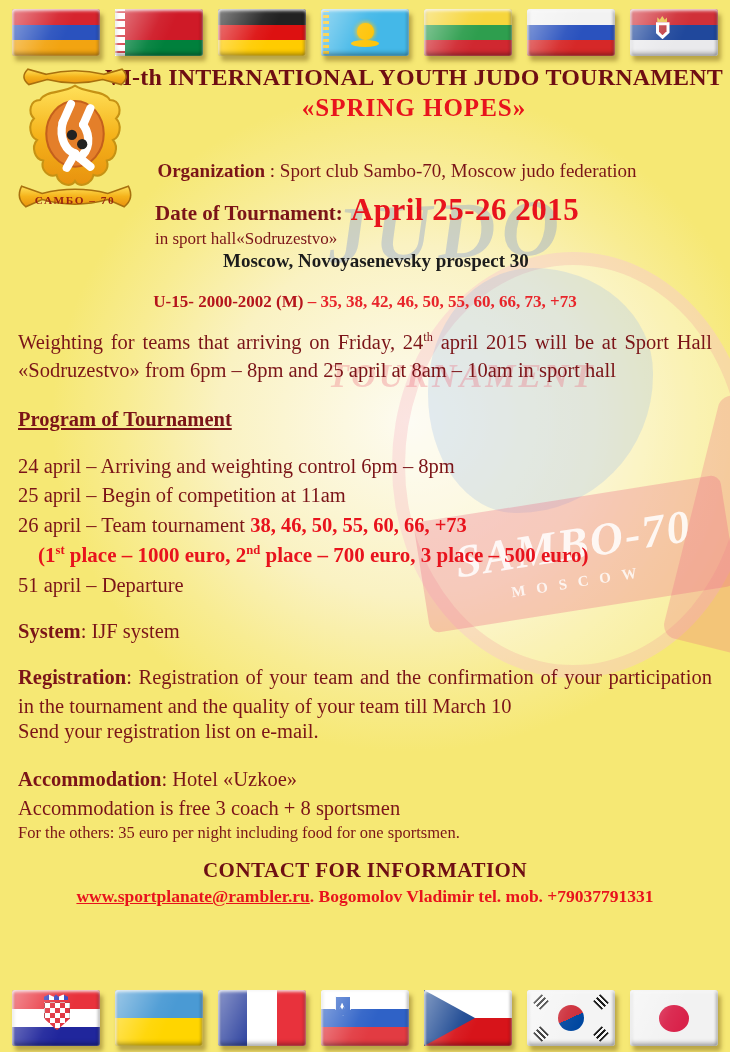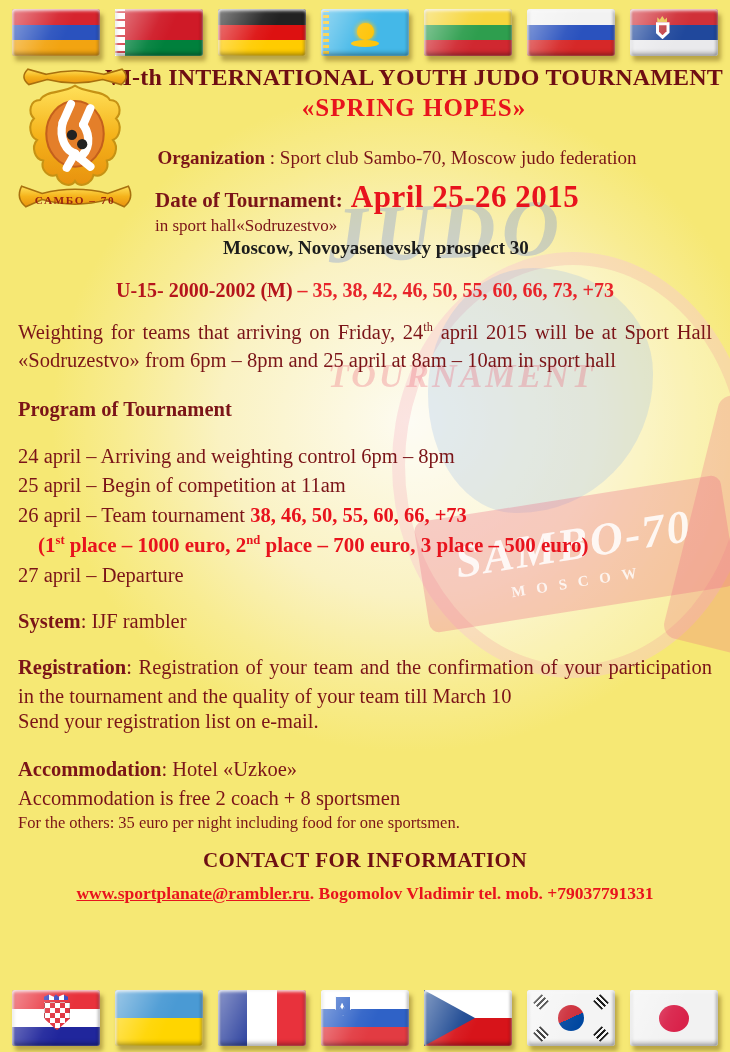--- a/index.html
+++ b/index.html
@@ -74,43 +74,43 @@
   .jp-circle{position:absolute;left:50%;top:50%;width:30px;height:27px;margin:-13px 0 0 -15px;border-radius:50%;
     background:#d9224a;}
   
   .content{position:relative;z-index:2;}
   .bold{font-weight:bold;}
   .red{color:#e8131d;}
   .header{position:relative;margin-top:8px;text-align:center;padding-left:98px;}
   .logo{position:absolute;left:13px;top:-3px;width:124px;height:156px;}
   .title1{font-size:24px;font-weight:bold;color:#6e0e13;letter-spacing:.2px;}
   .title2{font-size:25px;font-weight:bold;color:#e8131d;margin-top:3px;letter-spacing:1px;}
-  .org-line{margin-top:25px;text-align:center;padding-left:64px;font-size:19px;color:#7b1418;}
+  .org-line{margin-top:38px;text-align:center;padding-left:64px;font-size:19px;color:#7b1418;}
   .date-block{margin-left:155px;margin-top:10px;color:#7b1418;}
   .date-line{display:flex;align-items:baseline;}
   .date-label{font-size:21px;font-weight:bold;}
   .date-value{font-size:31px;font-weight:bold;color:#e8131d;margin-left:8px;letter-spacing:.5px;}
   .venue{font-size:17px;margin-top:1px;}
   .address{font-size:19px;font-weight:bold;color:#1c1c1c;margin-left:68px;margin-top:1px;}
-  .u15{margin-top:20px;text-align:center;font-size:20px;font-weight:bold;}
+  .u15{margin-top:20px;text-align:center;font-size:17px;font-weight:bold;}
   .u15-label{color:#b5141c;}
   .u15-weights{color:#e8252b;}
   .weighting{margin:17px 18px 8px;font-size:20.5px;line-height:1.36;color:#7b1418;text-align:justify;}
   sup{font-size:60%;}
-  .program-heading{margin:23px 18px 0;font-size:20.5px;font-weight:bold;color:#7b1418;}
+  .program-heading{margin:23px 18px 0;font-size:20.5px;font-weight:bold;color:#7b1418;text-decoration:underline;}
   .program-list{margin:21px 18px 0;font-size:20.5px;line-height:1.44;color:#7b1418;}
   .prize{font-size:21px;font-weight:bold;color:#e8131d;margin-left:20px;}
   .section{margin:20px 18px 0;font-size:20.5px;color:#7b1418;}
   .registration-p{margin:20px 18px 0;font-size:20.5px;line-height:1.4;color:#7b1418;text-align:justify;}
   .reg-line{margin:0 18px;font-size:20.5px;color:#7b1418;}
   .accommodation{margin:22px 18px 0;font-size:20.5px;line-height:1.38;color:#7b1418;}
   .accom-small{font-size:16.5px;}
   .contact{margin-top:13px;text-align:center;}
   .contact-heading{font-size:21px;font-weight:bold;color:#6e0e13;letter-spacing:.5px;}
-  .contact-line{font-size:17.5px;font-weight:bold;color:#e8131d;margin-top:10px;}
+  .contact-line{font-size:17.5px;font-weight:bold;color:#e8131d;margin-top:3px;}
   .email{text-decoration:underline;}
 </style>
 </head>
 <body>
 
 <div class="page">
 
   <div class="watermark">
     <div class="wm-circle"></div>
     <div class="wm-figure"></div>
@@ -239,35 +239,35 @@
 
     <p class="weighting"><span>Weighting for teams that arriving on Friday, 24</span><sup>th</sup><span> april 2015 will be at Sport Hall «Sodruzestvo»  from 6pm – 8pm and 25 april at 8am – 10am in sport hall</span></p>
 
     <div class="program-heading">Program of Tournament</div>
 
     <div class="program-list">
       <div>24 april – Arriving and weighting control  6pm – 8pm</div>
       <div>25 april – Begin of competition at 11am</div>
       <div><span>26 april – Team tournament  </span><span class="red bold">38, 46, 50, 55, 60, 66, +73</span></div>
       <div class="prize"><span>(1</span><sup>st</sup><span> place – 1000 euro, 2</span><sup>nd</sup><span> place – 700 euro, 3 place – 500 euro)</span></div>
-      <div>27 april – Departure</div>
+      <div>51 april – Departure</div>
     </div>
 
     <div class="section">
-      <span class="bold">System</span><span>: IJF rambler</span>
+      <span class="bold">System</span><span>: IJF system</span>
     </div>
 
     <p class="registration-p">
       <span class="bold">Registration</span><span>:  Registration of your team and the confirmation of your participation in the tournament and the quality of your team till March 10</span>
     </p>
     <div class="reg-line">Send your registration list on e-mail.</div>
 
     <div class="accommodation">
       <div><span class="bold">Accommodation</span><span>:  Hotel  «Uzkoe»</span></div>
-      <div>Accommodation is free 2 coach + 8 sportsmen</div>
+      <div>Accommodation is free 3 coach + 8 sportsmen</div>
       <div class="accom-small">For the others: 35 euro per night including food for one sportsmen.</div>
     </div>
 
     <div class="contact">
       <div class="contact-heading">CONTACT FOR INFORMATION</div>
       <div class="contact-line"><span class="email">www.sportplanate@rambler.ru</span><span>. Bogomolov Vladimir  tel. mob. +79037791331</span></div>
     </div>
 
   </div>
 

